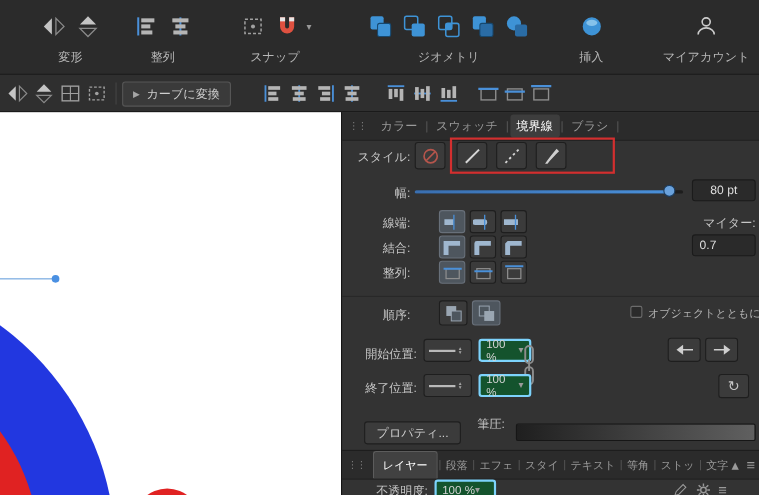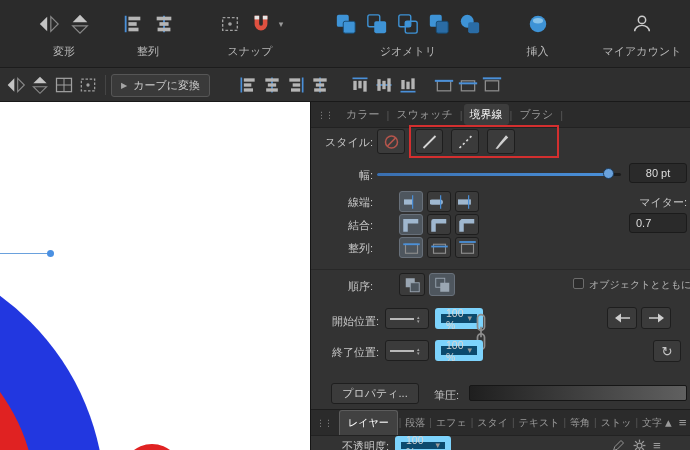--- a/index.html
+++ b/index.html
@@ -51,21 +51,21 @@
   .slider .track{position:absolute;left:0;top:9px;width:244px;height:3px;background:#1d1d1d;border-radius:2px}
   .slider .fill{position:absolute;left:0;top:9px;width:232px;height:3px;background:linear-gradient(to right,#3a6fb0,#4a90d9);border-radius:2px}
   .slider .handle{position:absolute;left:226px;top:4px;width:11px;height:11px;border-radius:50%;background:#6aa2dc;border:1px solid #1c3d60;cursor:pointer}
   .hdiv{position:absolute;left:0;width:100%;height:1px;background:#282828}
   .checkbox{position:absolute;width:11px;height:11px;background:#2b2b2b;border:1px solid #6c6c6c;border-radius:2px;cursor:pointer}
   .cb-label{position:absolute;color:#b4b4b4;font-size:10px;white-space:nowrap;overflow:hidden}
   .linebox{position:absolute;width:44px;height:21px;background:#3b3b3b;border:1px solid #1e1e1e;border-radius:3px;display:flex;align-items:center;padding:0 4px;cursor:pointer}
   .linebox .ln{width:24px;height:2px;background:#b9b9b9;margin-right:3px}
   .stepper{display:flex;flex-direction:column;align-items:center;line-height:4px}
   .stepper span{font-size:5px;color:#a5a5a5}
-  .pctbox{position:absolute;width:48px;height:21px;background:#0c4a6e;border:6px solid #7dd3fc;border-radius:3px;display:flex;align-items:center;justify-content:flex-start;padding:0 5px;font-size:10.5px;color:#d5d5d5;cursor:pointer}
+  .pctbox{position:absolute;width:48px;height:21px;background:#14532d;border:2px solid #7dd3fc;border-radius:3px;display:flex;align-items:center;justify-content:flex-start;padding:0 5px;font-size:10.5px;color:#d5d5d5;cursor:pointer}
   .props-btn{position:absolute;left:20px;top:281px;width:88px;height:21px;background:#3b3b3b;border:1px solid #1e1e1e;border-radius:3px;color:#d0d0d0;font-size:11px;cursor:pointer}
   .pressure{position:absolute;left:158px;top:283px;width:218px;height:16px;background:linear-gradient(to right,#1f1f1f,#606060);border:1px solid #161616;border-radius:2px;cursor:pointer}
   .ltabs{position:absolute;left:0;top:307px;width:100%;height:27px;background:#2b2b2b;border-top:1px solid #1d1d1d;border-bottom:1px solid #222;display:flex;align-items:center;padding:0 5px;font-size:10px}
   .ltab{color:#9a9a9a;padding:2px 3px;cursor:pointer;white-space:nowrap}
   .ltab.active{color:#ffffff;background:#414141;border:1px solid #5c5c5c;border-bottom:none;border-radius:3px 3px 0 0;padding:5px 8px}
   .ltabs .right-icons{margin-left:auto;display:flex;align-items:center;gap:7px;color:#8f8f8f;font-size:10px}
   .op-icons{position:absolute;display:flex;gap:6px}
   .op-icons svg{width:15px;height:15px}
   .glyph-btn{background:none;border:none;color:#9a9a9a;cursor:pointer;padding:0}
 </style>
@@ -560,21 +560,21 @@
     </div>
     <div class="pctbox" style="left:124px;top:238px">
       <span>100 %</span>
       <span class="caret">▾</span>
     </div>
     <button class="sbtn" style="left:342px;top:238px;width:28px;height:22px;font-size:13px;color:#c5c5c5">
         <span>↻</span>
       </button>
 
     <button class="props-btn">プロパティ...</button>
-    <div class="lbl" style="left:106px;top:286px;width:42px">筆圧:</div>
+    <div class="lbl" style="left:106px;top:276px;width:42px">筆圧:</div>
     <div class="pressure"></div>
 
     <div class="ltabs">
       <span class="grip">⋮⋮</span>
       <span class="ltab active">レイヤー</span>
       <span class="psep">|</span>
       <span class="ltab">段落</span>
       <span class="psep">|</span>
       <span class="ltab">エフェ</span>
       <span class="psep">|</span>

